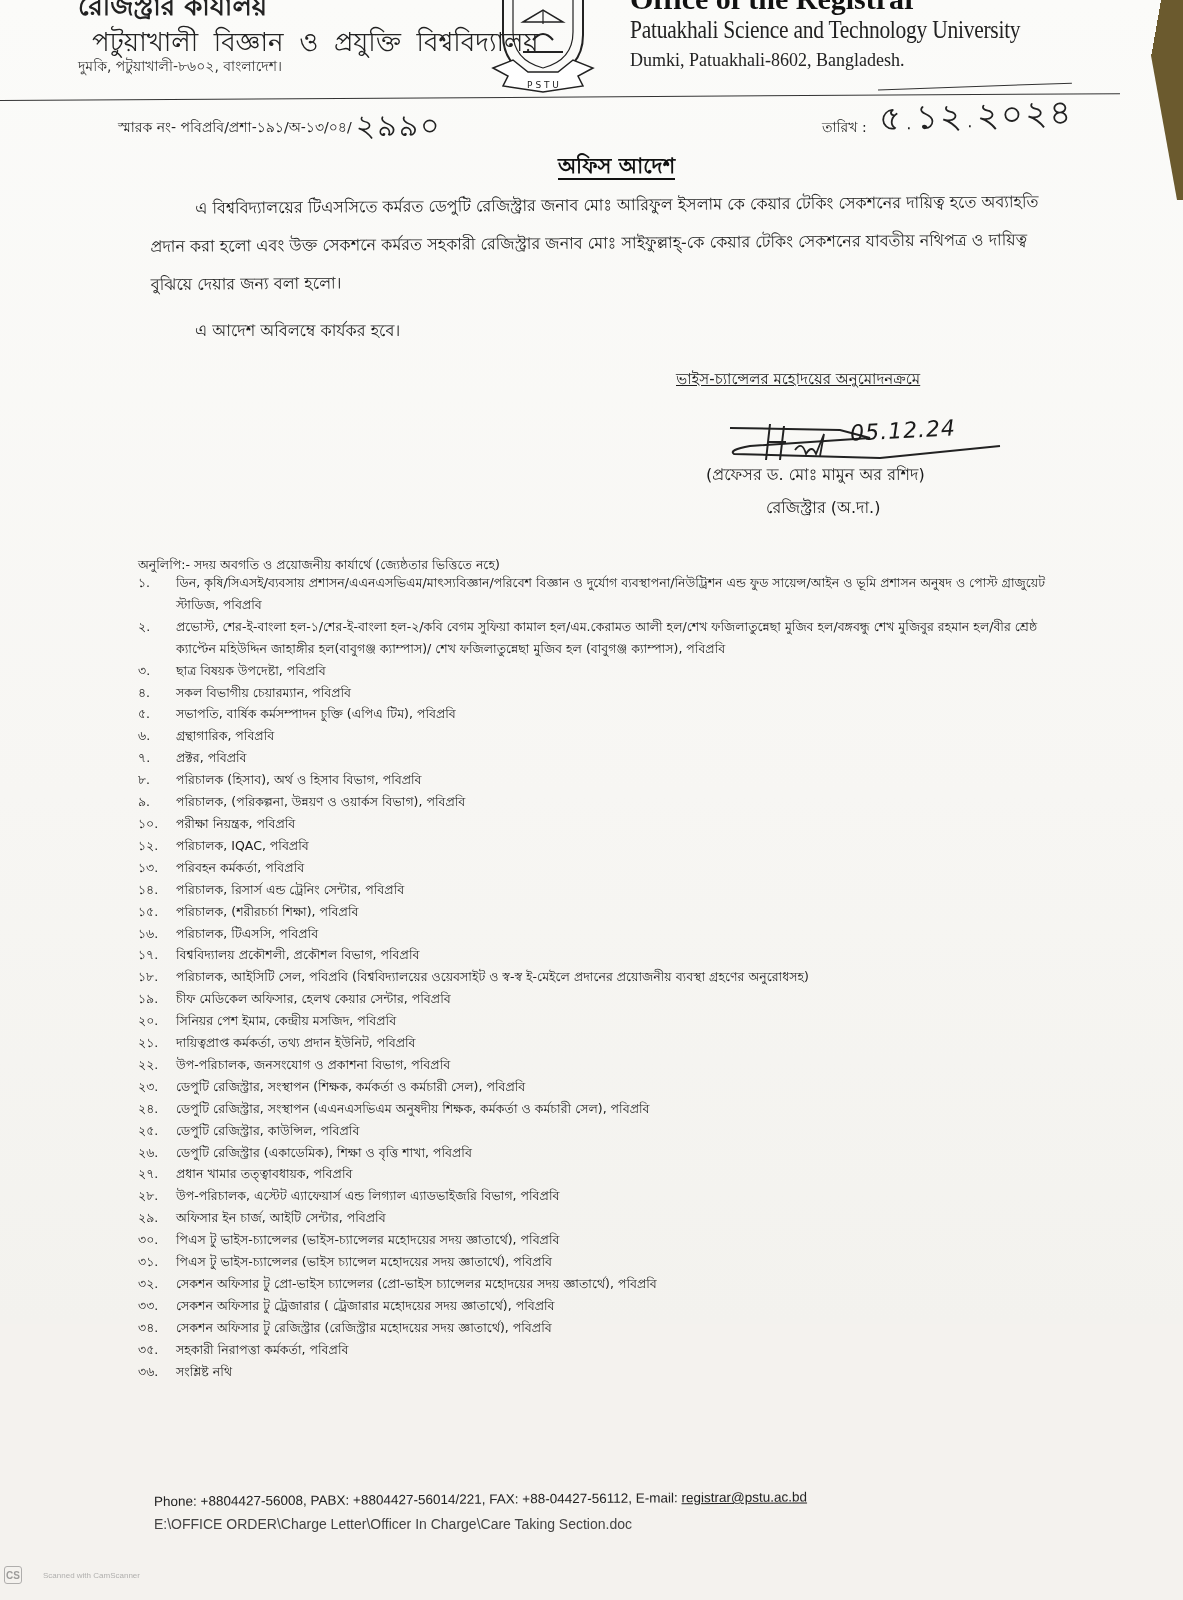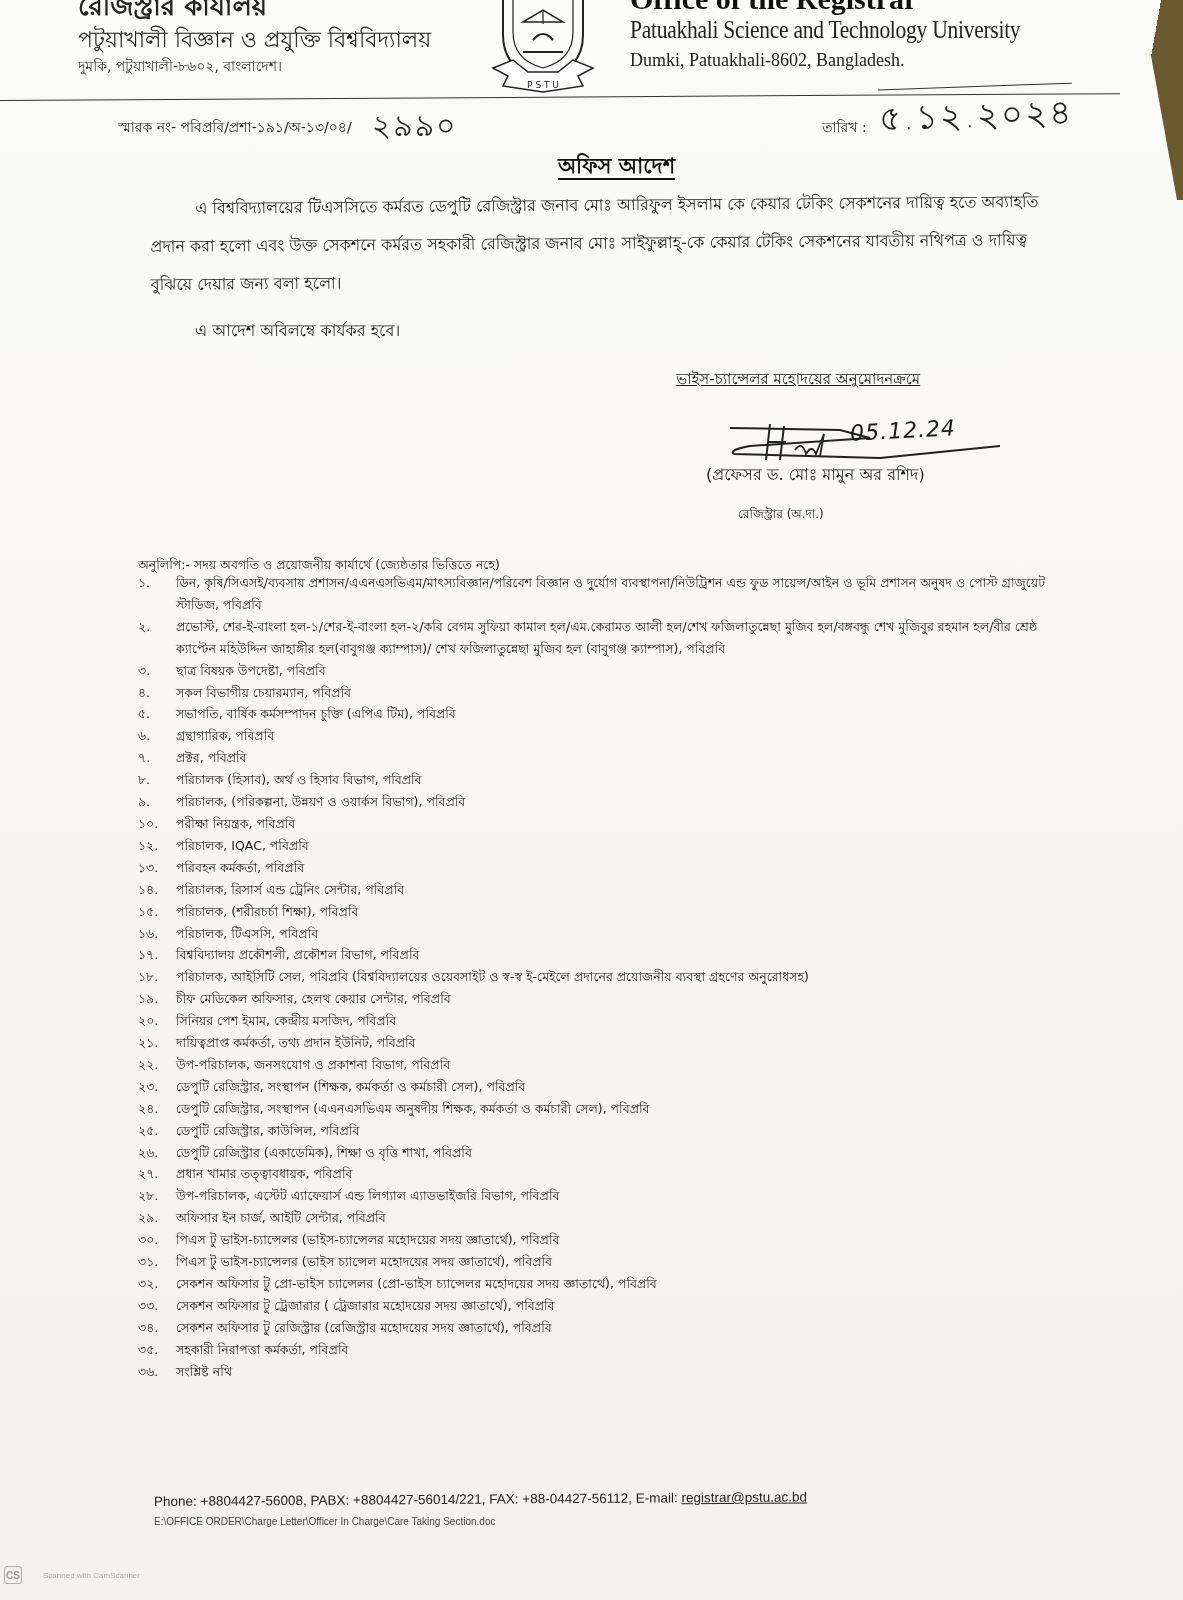--- a/index.html
+++ b/index.html
@@ -11,58 +11,58 @@
     background: linear-gradient(100deg, transparent 0 40%, #6b5a2e 40% 100%);
     clip-path: polygon(30% 0, 100% 0, 100% 100%, 90% 100%);
   }
   .page {
     position: absolute; left: 0; top: 0; width: 1183px; height: 1324px;
     background: linear-gradient(180deg, #fbfbf9 0%, #f7f6f3 60%, #f3f2ee 100%);
   }
 
   
   .hdr-bn-title { position: absolute; left: 78px; top: -14px; font-family: "DejaVu Serif", serif; font-size: 26px; font-weight: bold; color: #222; }
-  .hdr-bn-uni { position: absolute; left: 78px; top: 22px; font-size: 22px; color: #222; }
+  .hdr-bn-uni { position: absolute; left: 92px; top: 22px; font-size: 26px; color: #222; font-family: Liberation Mono, monospace; }
   .hdr-bn-addr { position: absolute; left: 78px; top: 55px; font-size: 14px; color: #333; }
 
   .logo { position: absolute; left: 488px; top: -20px; width: 110px; height: 115px; }
 
   .hdr-en-title { position: absolute; left: 630px; top: -18px; font-family: "Liberation Serif", serif; font-size: 30px; font-weight: bold; color: #111; }
   .hdr-en-uni { position: absolute; left: 630px; top: 16px; font-family: "Liberation Serif", serif; font-size: 25px; color: #222; transform: scaleX(0.86); transform-origin: left; letter-spacing: -0.3px; }
   .hdr-en-addr { position: absolute; left: 630px; top: 50px; font-family: "Liberation Serif", serif; font-size: 18px; color: #222; }
 
   .rule { position: absolute; left: 0; top: 100px; width: 1120px; height: 0; border-top: 1.5px solid #333; transform: rotate(-0.35deg); transform-origin: left; }
 
   .memo { position: absolute; left: 118px; top: 112px; font-size: 14px; color: #222; display: flex; align-items: flex-end; }
-  .memo-hand { font-family: "DejaVu Sans", sans-serif; font-size: 30px; font-weight: 300; color: #222; margin-left: 20px; line-height: 28px; letter-spacing: 2px; }
+  .memo-hand { font-family: "DejaVu Sans", sans-serif; font-size: 30px; font-weight: 300; color: #222; margin-left: 4px; line-height: 28px; letter-spacing: 2px; }
   .date { position: absolute; left: 822px; top: 86px; display: flex; align-items: flex-end; }
   .date-label { font-size: 14px; color: #222; margin-right: 12px; margin-bottom: 6px; }
   .date-hand { font-size: 34px; color: #222; letter-spacing: 2px; font-weight: 300; border-top: 1.5px solid #333; padding-top: 2px; transform: rotate(-2deg); }
 
   .order-title { position: absolute; left: 0; width: 1183px; top: 150px; text-align: center; font-size: 21px; font-weight: bold; color: #111; padding-left: 50px; }
   .order-title span { border-bottom: 2px solid #111; }
 
   .para { position: absolute; left: 150px; top: 190px; width: 900px; font-size: 16px; line-height: 38px; color: #1a1a1a; text-indent: 45px; transform: rotate(-0.45deg); transform-origin: left top; }
   .para2 { position: absolute; left: 195px; top: 318px; font-size: 16px; color: #1a1a1a; }
 
   .approval { position: absolute; left: 676px; top: 367px; font-size: 15px; color: #1a1a1a; text-decoration: underline; }
   .signature { position: absolute; left: 720px; top: 420px; width: 290px; height: 50px; }
   .sig-date { position: absolute; left: 850px; top: 418px; font-size: 22px; font-style: italic; color: #1a1a1a; letter-spacing: 1px; transform: rotate(-3deg); }
   .signer { position: absolute; left: 706px; top: 462px; font-size: 16px; color: #1a1a1a; }
-  .signer-title { position: absolute; left: 738px; top: 495px; font-size: 12px; color: #1a1a1a; margin-top: 10px; }
+  .signer-title { position: absolute; left: 766px; top: 495px; font-size: 16px; color: #1a1a1a; }
 
   .cc-head { position: absolute; left: 138px; top: 556px; font-size: 12.5px; color: #1a1a1a; }
   .cc-list { position: absolute; left: 138px; top: 572px; width: 920px; list-style: none; font-size: 12.5px; color: #1a1a1a; }
   .cc-item { display: flex; line-height: 21.9px; }
   .cc-num { width: 38px; flex: none; }
   .cc-text { flex: 1; }
 
   .footer-contact { position: absolute; left: 154px; top: 1494px; font-family: "Liberation Sans", sans-serif; font-size: 13.5px; color: #222; transform: rotate(-0.4deg); transform-origin: left; }
   .footer-contact .email { text-decoration: underline; }
-  .footer-path { position: absolute; left: 154px; top: 1516px; font-family: "Liberation Sans", sans-serif; font-size: 10px; color: #444; }
+  .footer-path { position: absolute; left: 154px; top: 1516px; font-family: "Liberation Sans", sans-serif; font-size: 14px; color: #444; }
 
   .cs-badge { position: absolute; left: 4px; top: 1566px; display: flex; align-items: center; gap: 21px; opacity: 0.55; }
   .cs-icon { width: 18px; height: 18px; border: 1px solid #777; border-radius: 3px; font-family: "Liberation Sans", sans-serif; font-size: 10px; color: #555; display: flex; align-items: center; justify-content: center; font-weight: bold; }
   .cs-text { font-family: "Liberation Sans", sans-serif; font-size: 8px; color: #777; }
 </style>
 </head>
 <body>
 
 <div class="page">
 

